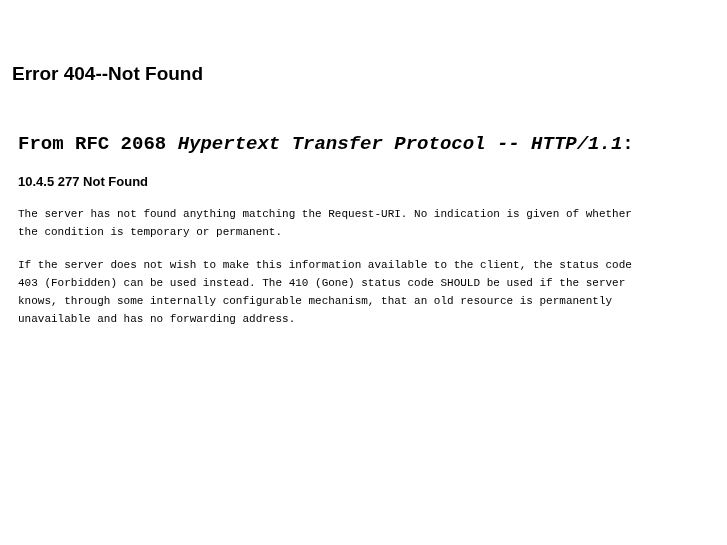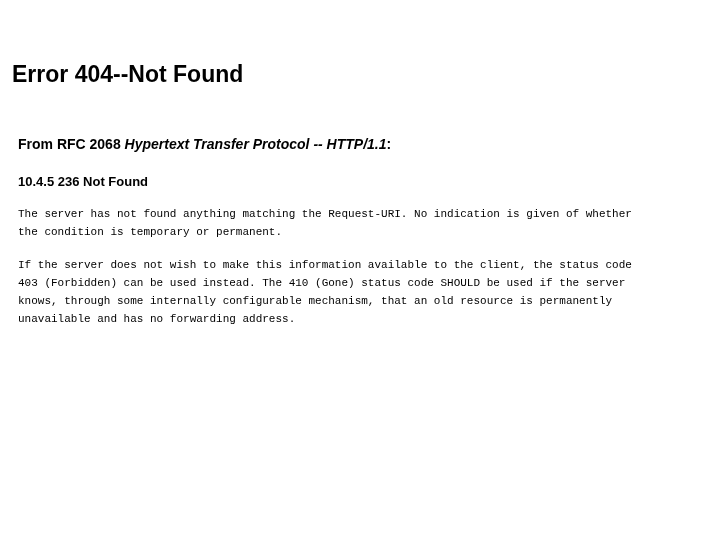--- a/index.html
+++ b/index.html
@@ -10,28 +10,28 @@
   body {
     width: 727px;
     height: 545px;
     background: #ffffff;
     color: #000000;
     overflow: hidden;
   }
   .error-title {
     font-family: "Liberation Sans", sans-serif;
     font-weight: bold;
-    font-size: 23px;
+    font-size: 19px;
     line-height: 24px;
     margin: 62px 0 0 12px;
   }
   .rfc-subtitle {
-    font-family: Liberation Sans, sans-serif;
+    font-family: Liberation Mono, monospace;
     font-weight: bold;
-    font-size: 14px;
+    font-size: 19px;
     line-height: 18px;
     margin: 49px 0 0 18px;
   }
   .rfc-subtitle .italic-part {
     font-style: italic;
   }
   .section-heading {
     font-family: "Liberation Sans", sans-serif;
     font-weight: bold;
     font-size: 13px;
@@ -48,21 +48,21 @@
 </style>
 </head>
 <body>
 
 <div>
 
   <h1 class="error-title">Error 404--Not Found</h1>
 
   <h2 class="rfc-subtitle"><span>From RFC 2068 </span><span class="italic-part">Hypertext Transfer Protocol -- HTTP/1.1</span><span>:</span></h2>
 
-  <h3 class="section-heading">10.4.5 236 Not Found</h3>
+  <h3 class="section-heading">10.4.5 277 Not Found</h3>
 
   <p class="body-paragraph">The server has not found anything matching the Request-URI. No indication is given of whether
 the condition is temporary or permanent.</p>
 
   <p class="body-paragraph">If the server does not wish to make this information available to the client, the status code
 403 (Forbidden) can be used instead. The 410 (Gone) status code SHOULD be used if the server
 knows, through some internally configurable mechanism, that an old resource is permanently
 unavailable and has no forwarding address.</p>
 
 </div>

